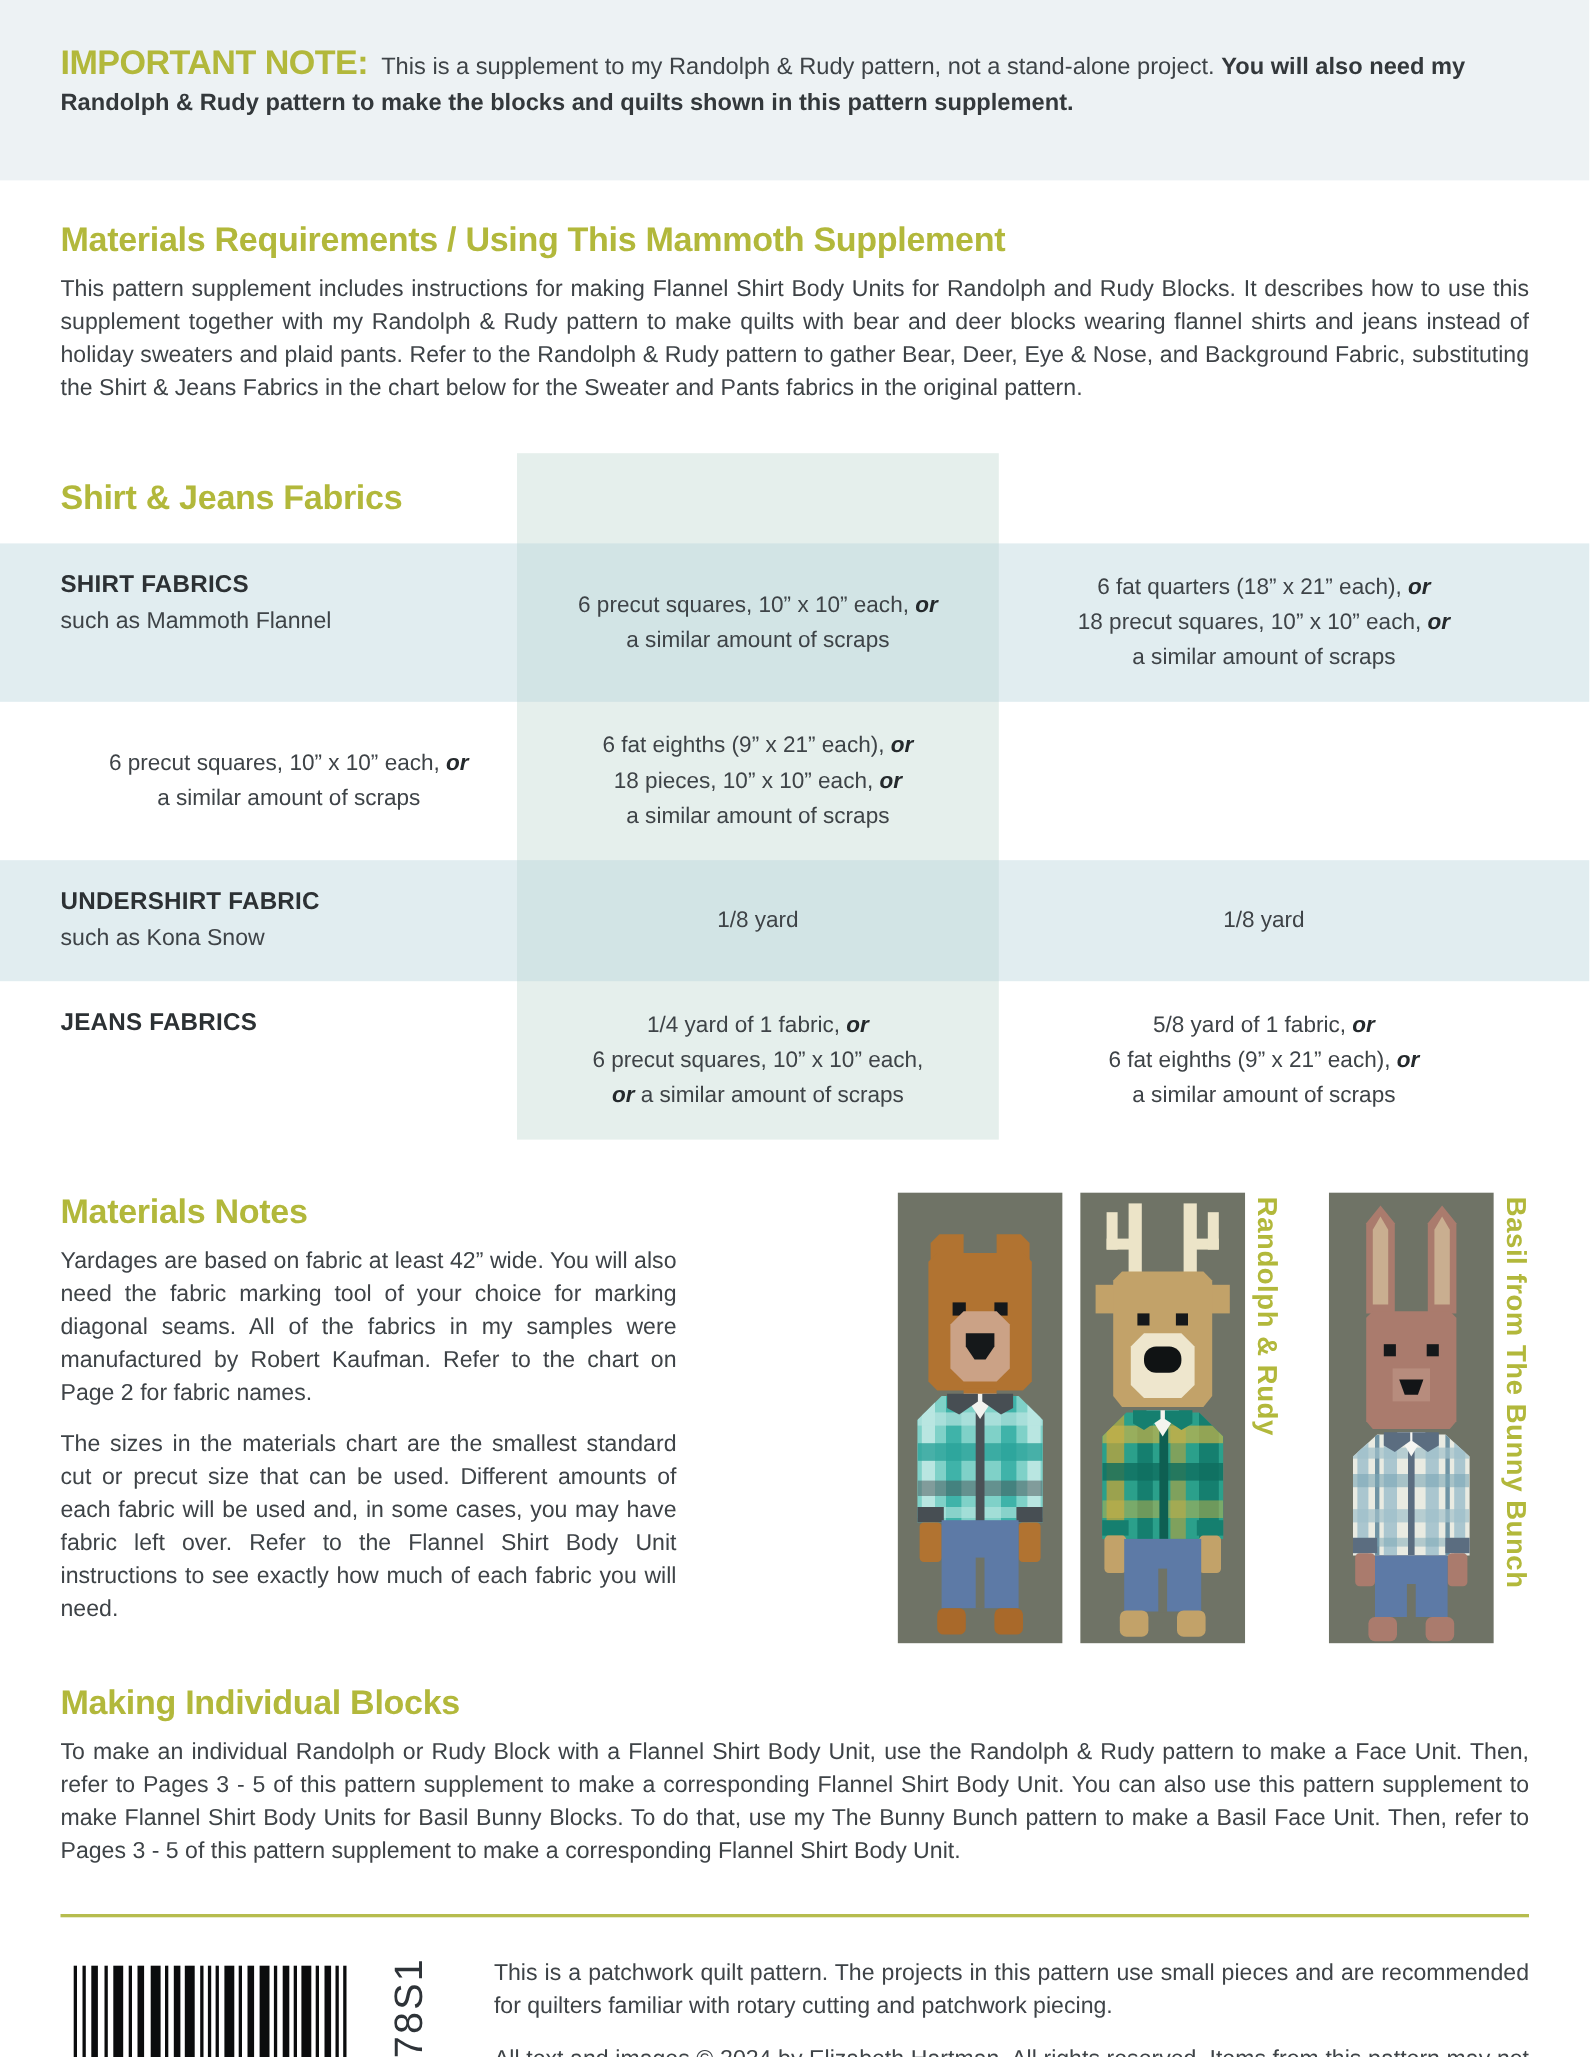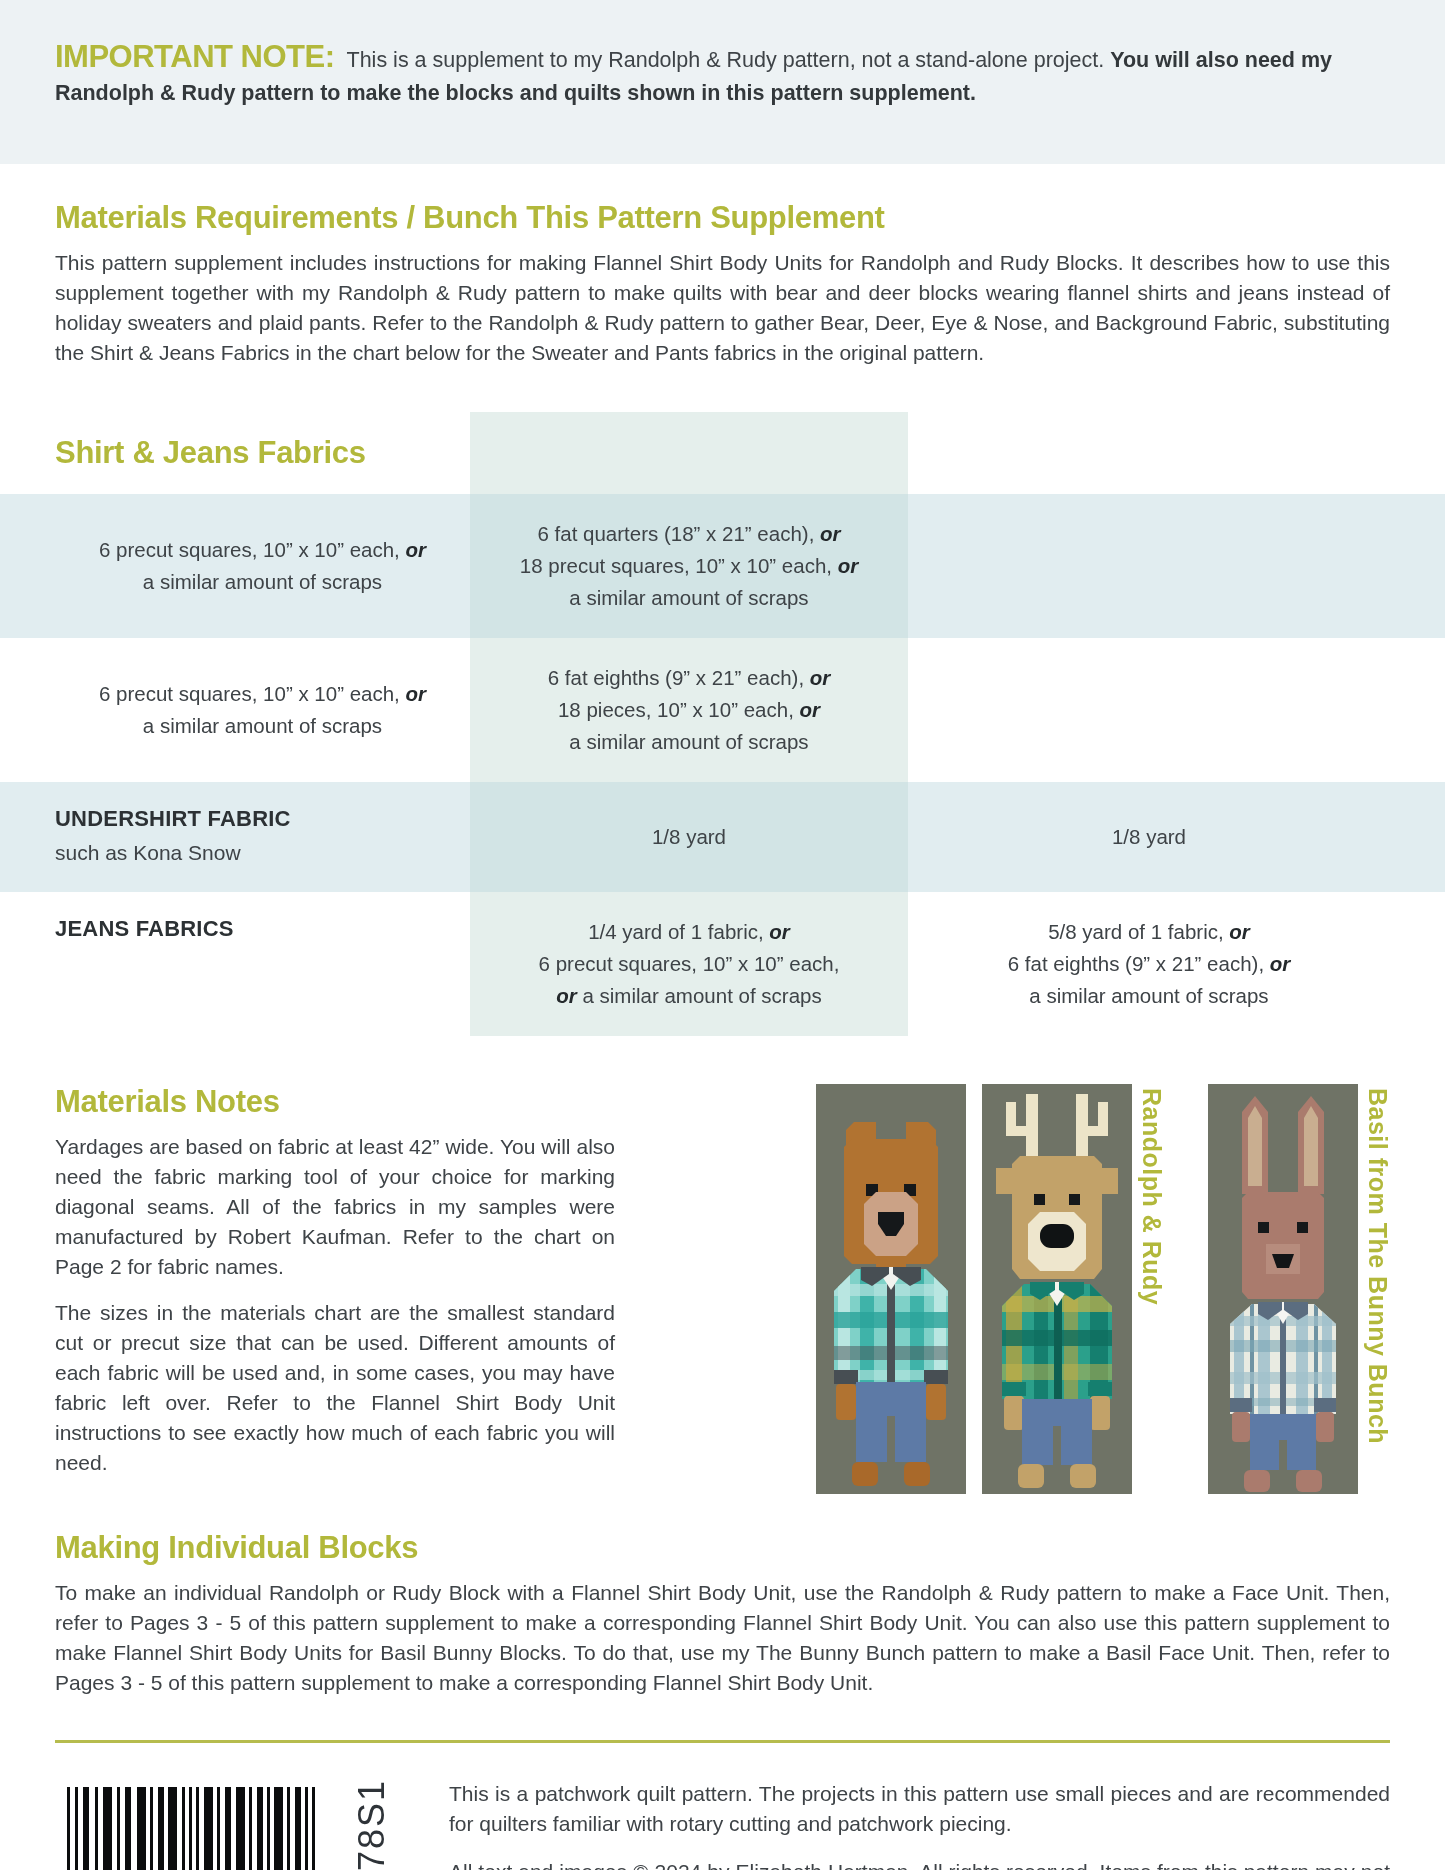--- a/index.html
+++ b/index.html
@@ -100,30 +100,34 @@
 </style>
 </head>
 <body>
 
 <div class="note-bar">
   <span class="note-label">IMPORTANT NOTE:</span><span>This is a supplement to my Randolph &amp; Rudy pattern, not a stand-alone project. </span><span class="note-emphasis">You will also need my Randolph &amp; Rudy pattern to make the blocks and quilts shown in this pattern supplement.</span>
 </div>
 
 <div class="content">
 
-  <h2 class="section-heading">Materials Requirements / Bunch This Pattern Supplement</h2>
+  <h2 class="section-heading">Materials Requirements / Using This Mammoth Supplement</h2>
   <p class="body-para">This pattern supplement includes instructions for making Flannel Shirt Body Units for Randolph and Rudy Blocks. It describes how to use this supplement together with my Randolph &amp; Rudy pattern to make quilts with bear and deer blocks wearing flannel shirts and jeans instead of holiday sweaters and plaid pants. Refer to the Randolph &amp; Rudy pattern to gather Bear, Deer, Eye &amp; Nose, and Background Fabric, substituting the Shirt &amp; Jeans Fabrics in the chart below for the Sweater and Pants fabrics in the original pattern.</p>
 
   <div class="fabric-table">
     <div class="teal-underlay"></div>
     <div class="thead">
       <div class="table-heading">Shirt &amp; Jeans Fabrics</div>
     </div>
     <div>
         <div class="trow shaded">
+          <div class="cell label-cell">
+            <div class="row-name">SHIRT FABRICS</div>
+            <div class="row-sub">such as Mammoth Flannel</div>
+          </div>
           <div class="cell val-cell">
             <div>6 precut squares, 10” x 10” each, <span class="or">or</span></div>
             <div>a similar amount of scraps</div>
           </div>
           <div class="cell val-cell">
             <div>6 fat quarters (18” x 21” each), <span class="or">or</span></div>
             <div>18 precut squares, 10” x 10” each, <span class="or">or</span></div>
             <div>a similar amount of scraps</div>
           </div>
         </div>

